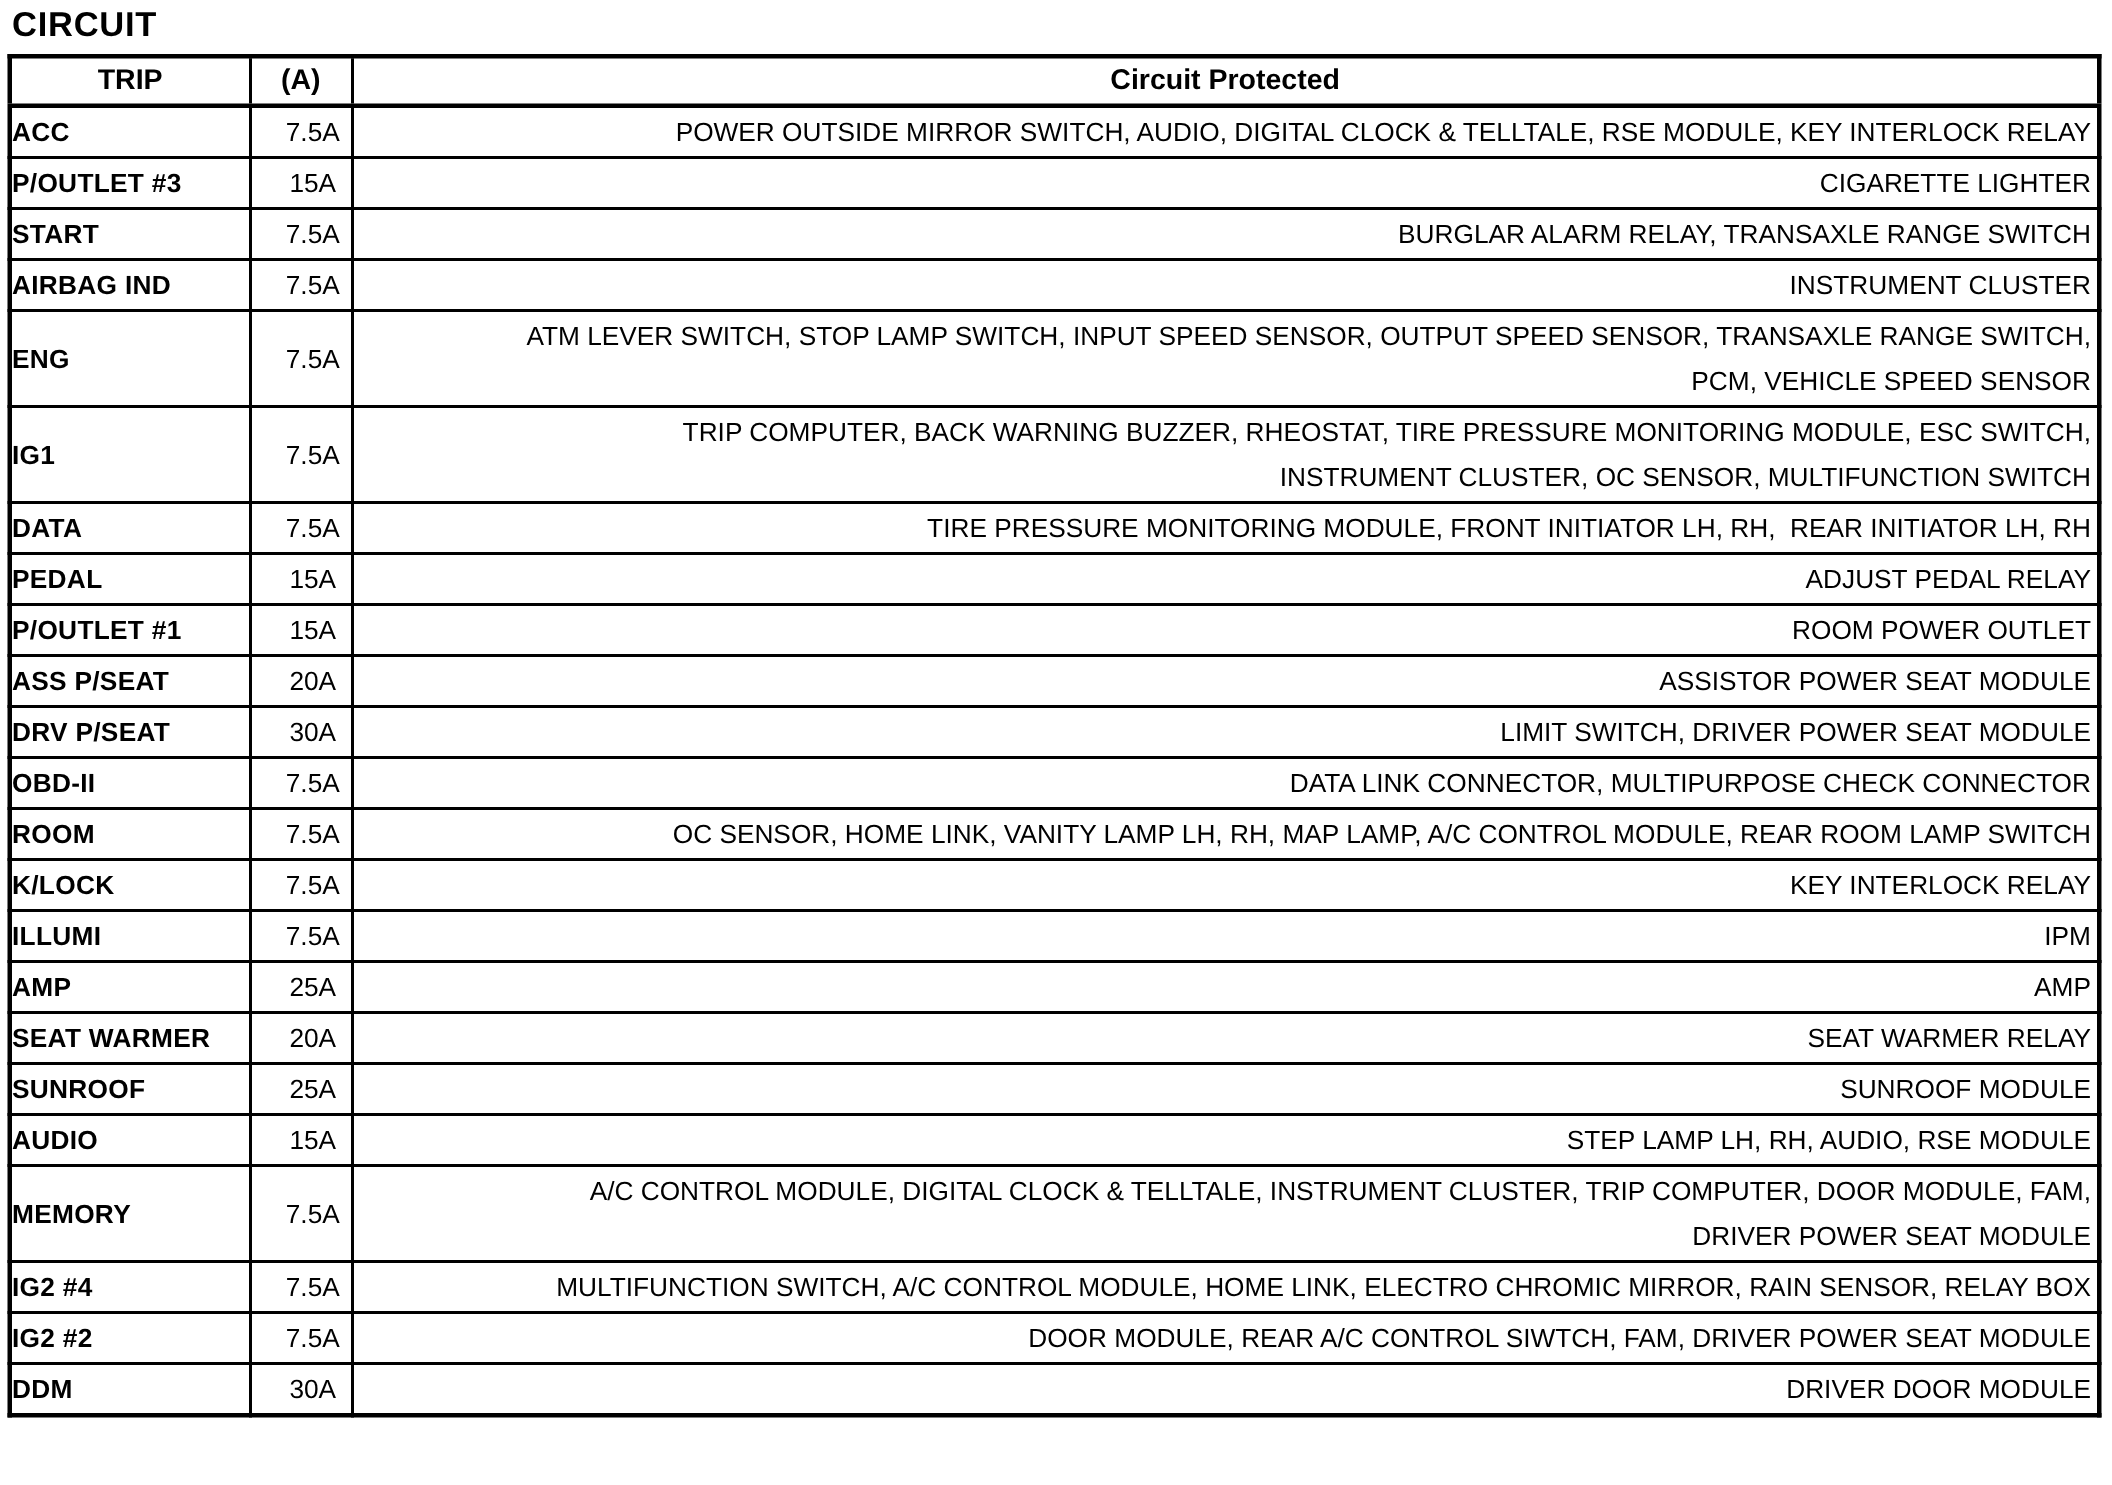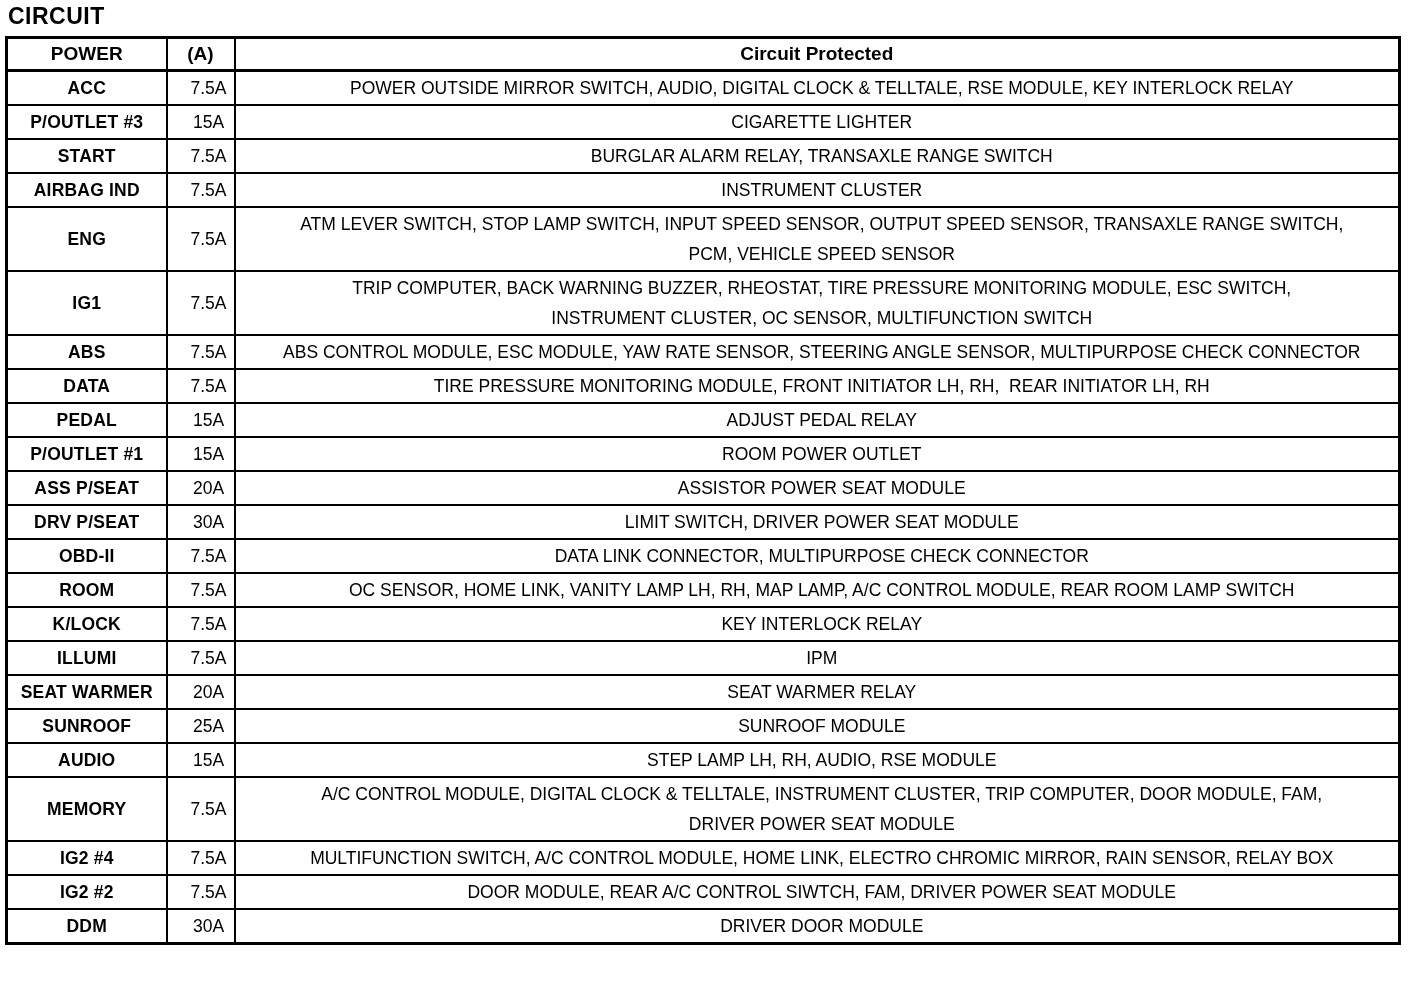--- a/index.html
+++ b/index.html
@@ -44,49 +44,48 @@
     text-align: center;
     border-bottom: 3px solid #000;
   }
   .circuit-table td {
     height: 31px;
     line-height: 29px;
     font-size: 17.5px;
   }
   td.fuse-cell {
     font-weight: bold;
-    text-align: center;
     letter-spacing: 0.2px;
   }
   td.amp-cell {
     text-align: center;
     padding-left: 16px;
   }
   td.circuit-cell {
-    text-align: center;
+    text-align: right;
     padding: 1px 4px 1px 14px;
     white-space: pre-wrap;
     line-height: 30px;
   }
 </style>
 </head>
 <body>
 
 <div class="page">
   <h1 class="page-title">CIRCUIT</h1>
 
   <table class="circuit-table">
     <colgroup>
       <col class="c-fuse">
       <col class="c-amp">
       <col class="c-circuit">
     </colgroup>
     <thead>
       <tr>
-        <th>POWER</th>
+        <th>TRIP</th>
         <th>(A)</th>
         <th>Circuit Protected</th>
       </tr>
     </thead>
     <tbody id="table-body">
         <tr>
           <td class="fuse-cell">ACC</td>
           <td class="amp-cell">7.5A</td>
           <td class="circuit-cell">POWER OUTSIDE MIRROR SWITCH, AUDIO, DIGITAL CLOCK &amp; TELLTALE, RSE MODULE, KEY INTERLOCK RELAY</td>
         </tr>
@@ -111,25 +110,20 @@
           <td class="circuit-cell">ATM LEVER SWITCH, STOP LAMP SWITCH, INPUT SPEED SENSOR, OUTPUT SPEED SENSOR, TRANSAXLE RANGE SWITCH,
 PCM, VEHICLE SPEED SENSOR</td>
         </tr>
         <tr>
           <td class="fuse-cell">IG1</td>
           <td class="amp-cell">7.5A</td>
           <td class="circuit-cell">TRIP COMPUTER, BACK WARNING BUZZER, RHEOSTAT, TIRE PRESSURE MONITORING MODULE, ESC SWITCH,
 INSTRUMENT CLUSTER, OC SENSOR, MULTIFUNCTION SWITCH</td>
         </tr>
         <tr>
-          <td class="fuse-cell">ABS</td>
-          <td class="amp-cell">7.5A</td>
-          <td class="circuit-cell">ABS CONTROL MODULE, ESC MODULE, YAW RATE SENSOR, STEERING ANGLE SENSOR, MULTIPURPOSE CHECK CONNECTOR</td>
-        </tr>
-        <tr>
           <td class="fuse-cell">DATA</td>
           <td class="amp-cell">7.5A</td>
           <td class="circuit-cell">TIRE PRESSURE MONITORING MODULE, FRONT INITIATOR LH, RH,  REAR INITIATOR LH, RH</td>
         </tr>
         <tr>
           <td class="fuse-cell">PEDAL</td>
           <td class="amp-cell">15A</td>
           <td class="circuit-cell">ADJUST PEDAL RELAY</td>
         </tr>
         <tr>
@@ -159,20 +153,25 @@
         </tr>
         <tr>
           <td class="fuse-cell">K/LOCK</td>
           <td class="amp-cell">7.5A</td>
           <td class="circuit-cell">KEY INTERLOCK RELAY</td>
         </tr>
         <tr>
           <td class="fuse-cell">ILLUMI</td>
           <td class="amp-cell">7.5A</td>
           <td class="circuit-cell">IPM</td>
+        </tr>
+        <tr>
+          <td class="fuse-cell">AMP</td>
+          <td class="amp-cell">25A</td>
+          <td class="circuit-cell">AMP</td>
         </tr>
         <tr>
           <td class="fuse-cell">SEAT WARMER</td>
           <td class="amp-cell">20A</td>
           <td class="circuit-cell">SEAT WARMER RELAY</td>
         </tr>
         <tr>
           <td class="fuse-cell">SUNROOF</td>
           <td class="amp-cell">25A</td>
           <td class="circuit-cell">SUNROOF MODULE</td>

